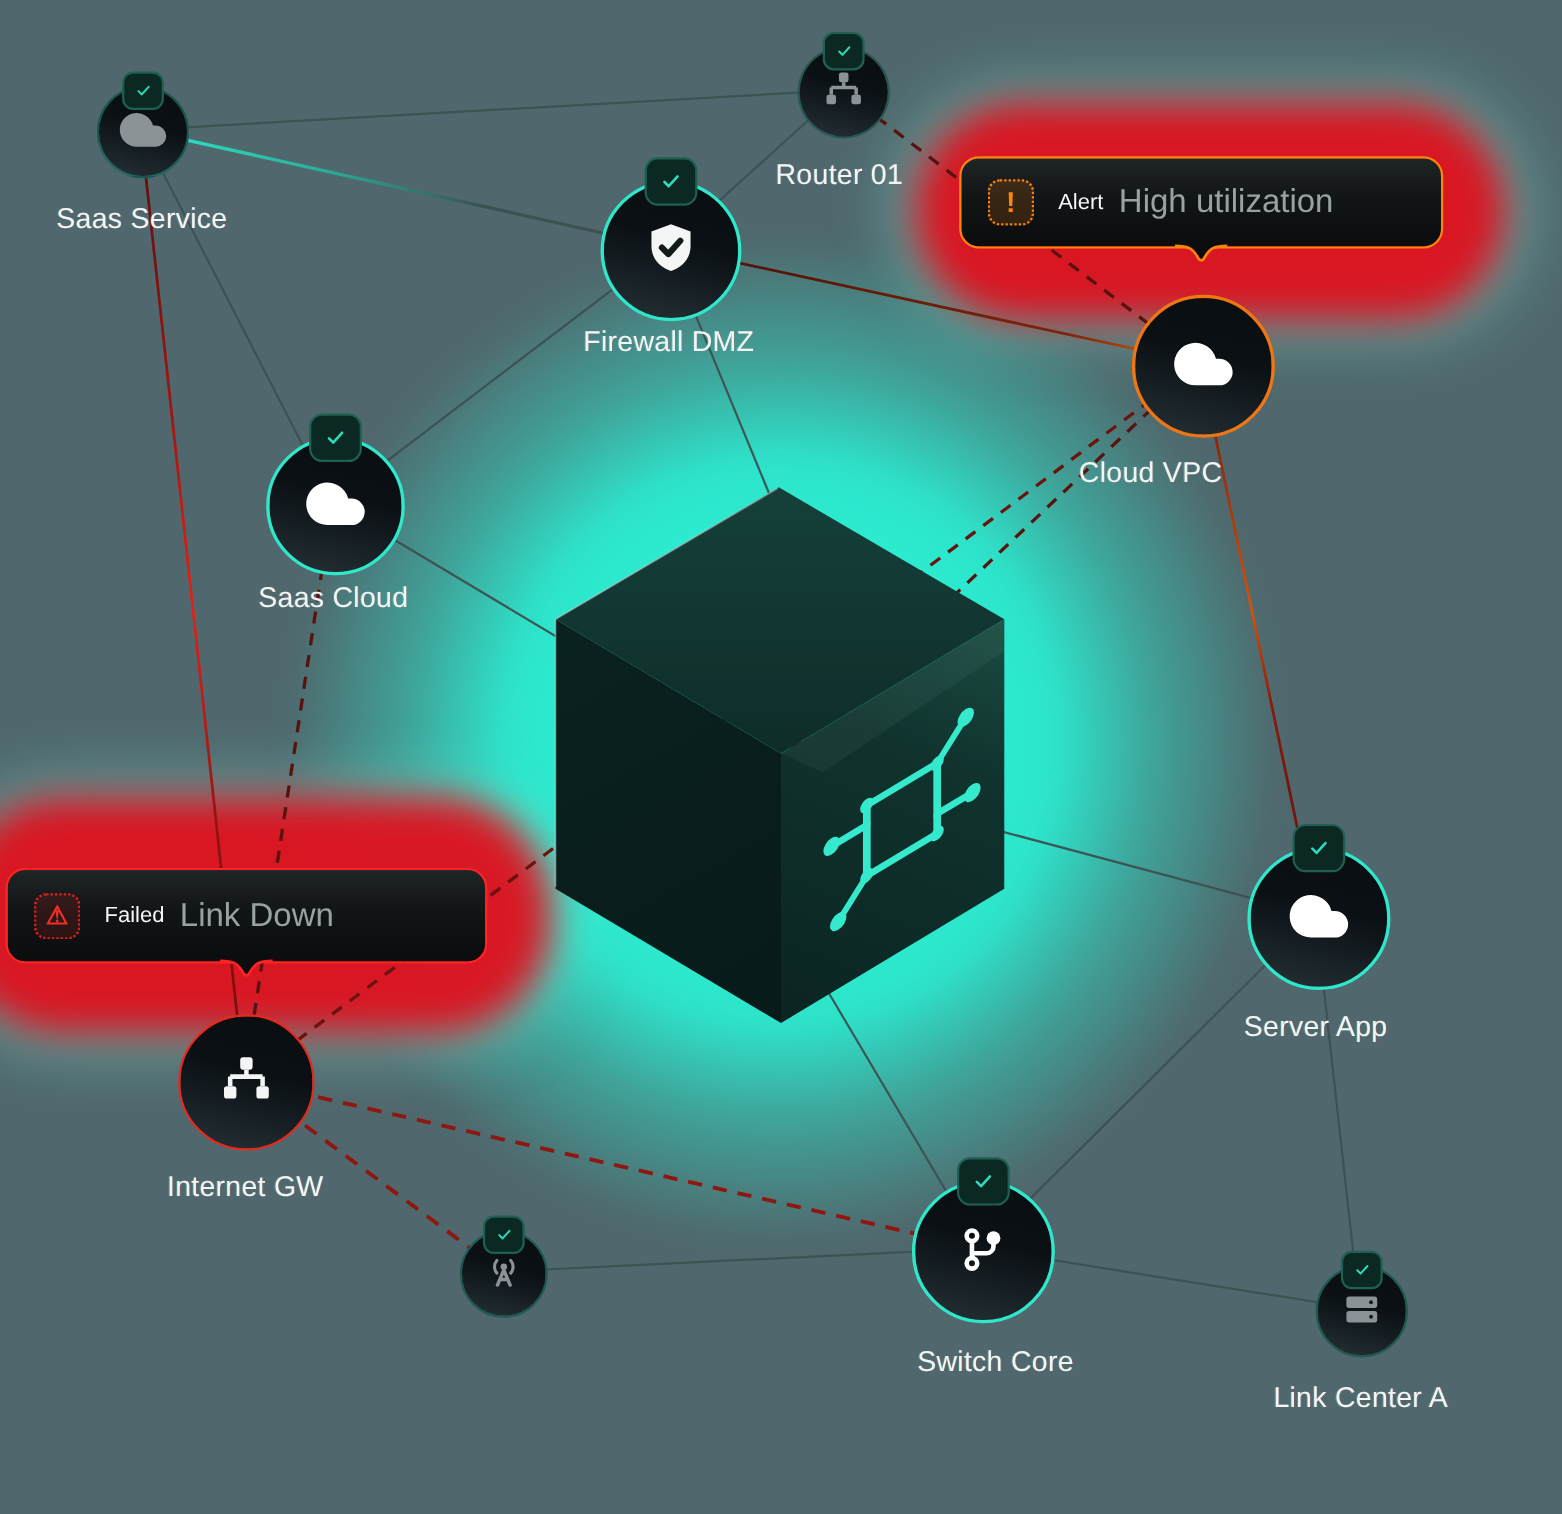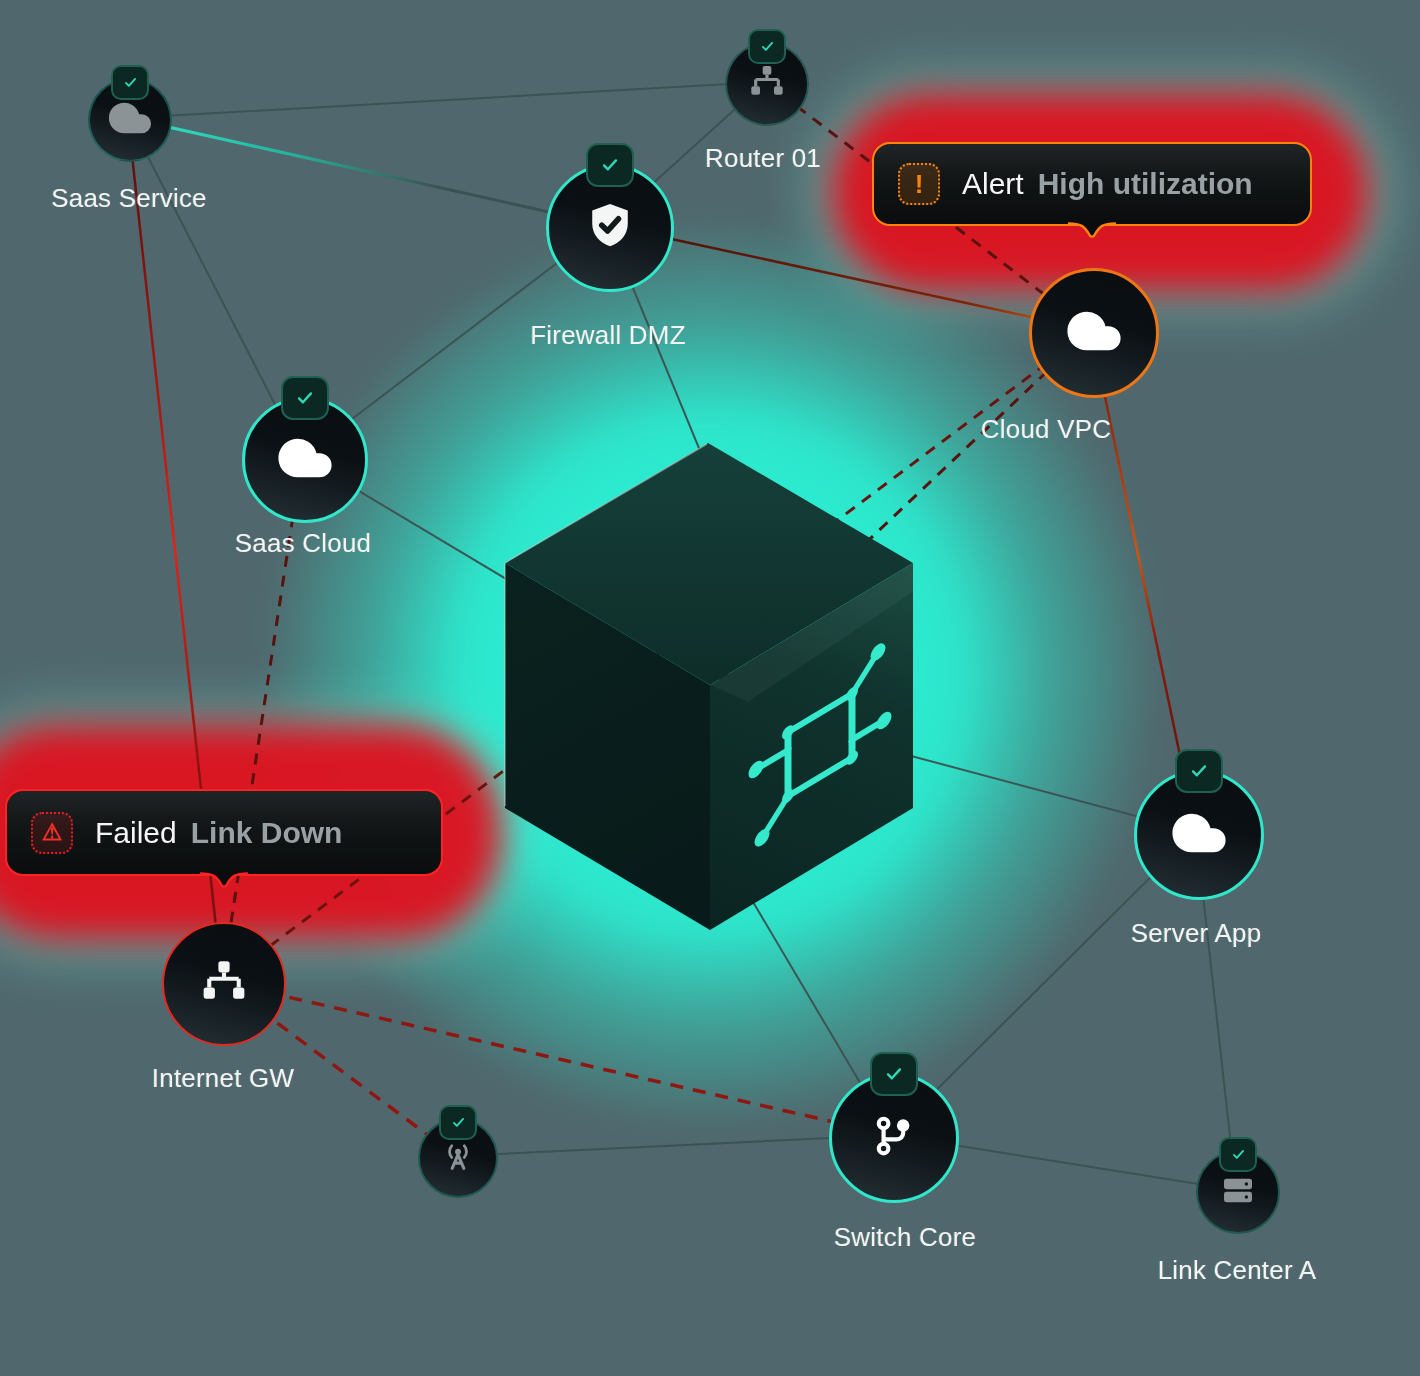--- a/index.html
+++ b/index.html
@@ -52,22 +52,22 @@
     display:flex;align-items:center;padding-left:24px;box-sizing:border-box;
   }
   .tip-alert{left:872px;top:142px;width:440px;height:84px;border:2px solid #fd830f;}
   .tip-failed{left:5px;top:789px;width:438px;height:87px;border:2px solid #ff2323;}
   .t-badge{
     width:42px;height:42px;border-radius:11px;display:flex;align-items:center;
     justify-content:center;font-weight:bold;box-sizing:border-box;
   }
   .t-badge.orange{border:2px dotted #fd830f;background:rgba(253,131,15,.16);color:#fd830f;font-size:26px;}
   .t-badge.red{border:2px dotted #e01f1f;background:rgba(224,31,31,.15);color:#f13026;font-size:23px;}
-  .t-title{margin-left:22px;font-size:30px;color:#f5f6f6;font-weight:500;text-align:center;}
-  .t-sub{margin-left:14px;font-size:30px;color:#98a1a4;font-weight:bold;}
+  .t-title{margin-left:22px;font-size:20px;color:#f5f6f6;font-weight:500;text-align:center;}
+  .t-sub{margin-left:14px;font-size:30px;color:#98a1a4;}
   .tip-pointer{position:absolute;bottom:-17px;}
 </style>
 </head>
 <body>
 
 <div id="canvas">
 
   <div class="glow glow-center"></div>
   <div class="glow glow-halo halo-alert"></div>
   <div class="glow glow-red red-alert"></div>
@@ -303,21 +303,21 @@
         <rect x="4" y="5.5" width="16" height="6" rx="1.4" fill="#8c9397"></rect>
         <rect x="4" y="13" width="16" height="6" rx="1.4" fill="#8c9397"></rect>
         <circle cx="16.8" cy="8.5" r="1" fill="#12191d"></circle>
           <circle cx="16.8" cy="16" r="1" fill="#12191d"></circle>
       </svg>
     </span>
   </div>
 
   <div class="label" style="left:-31px;top:183px;">Saas Service</div>
   <div class="label" style="left:603px;top:143px;">Router 01</div>
-  <div class="label" style="left:448px;top:320px;">Firewall DMZ</div>
+  <div class="label" style="left:448px;top:295px;">Firewall DMZ</div>
   <div class="label" style="left:886px;top:414px;">Cloud VPC</div>
   <div class="label" style="left:143px;top:528px;">Saas Cloud</div>
   <div class="label" style="left:63px;top:1063px;">Internet GW</div>
   <div class="label" style="left:745px;top:1222px;">Switch Core</div>
   <div class="label" style="left:1036px;top:918px;">Server App</div>
   <div class="label" style="left:1077px;top:1255px;">Link Center A</div>
 
   <div class="tip tip-alert">
     <span class="t-badge orange">!</span>
     <span class="t-title">Alert</span>

